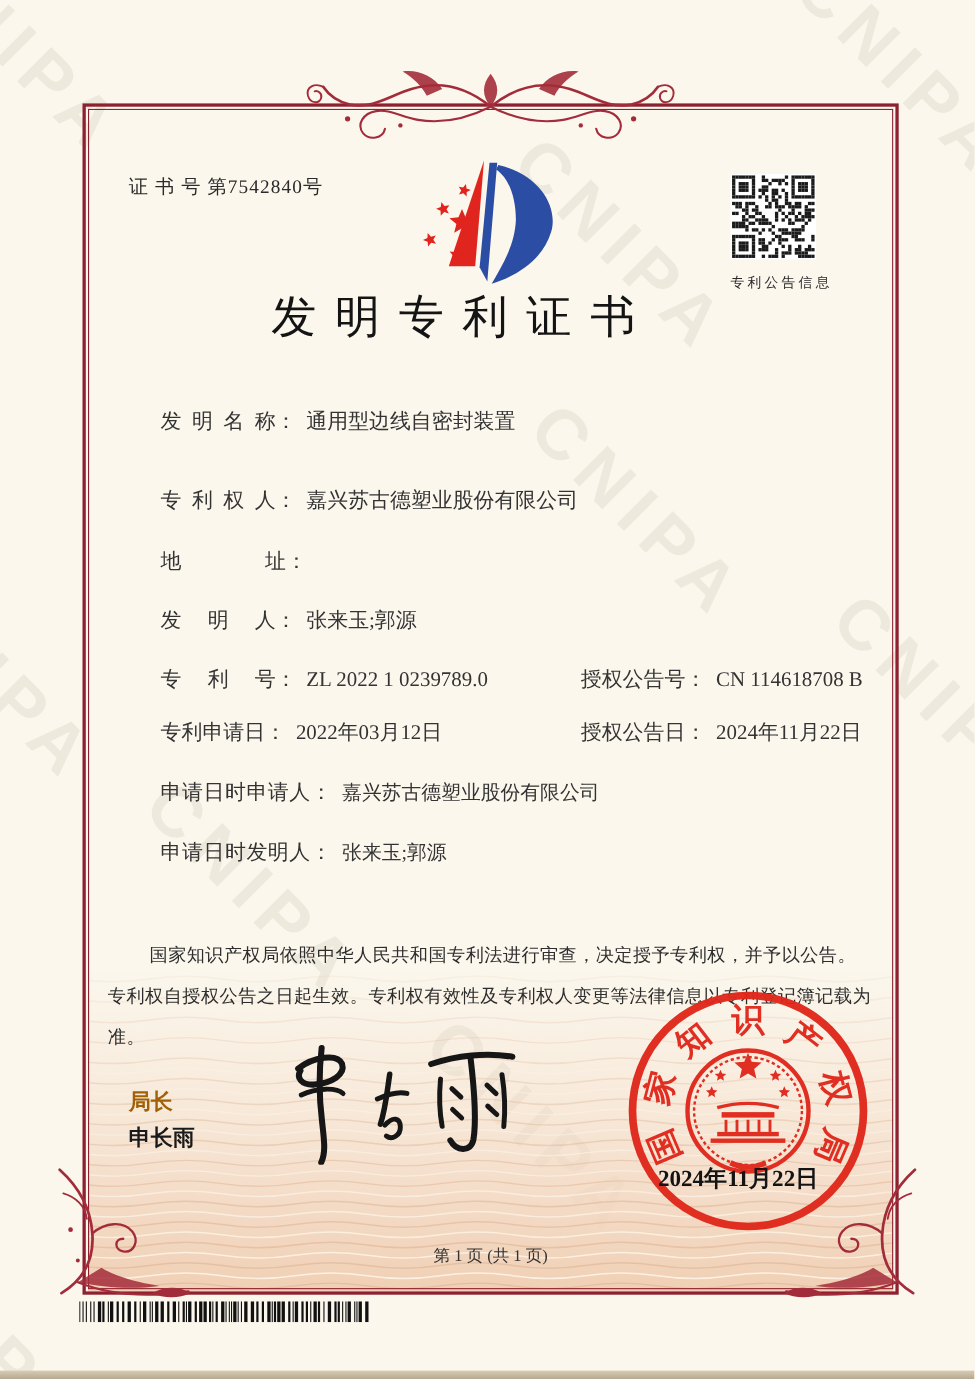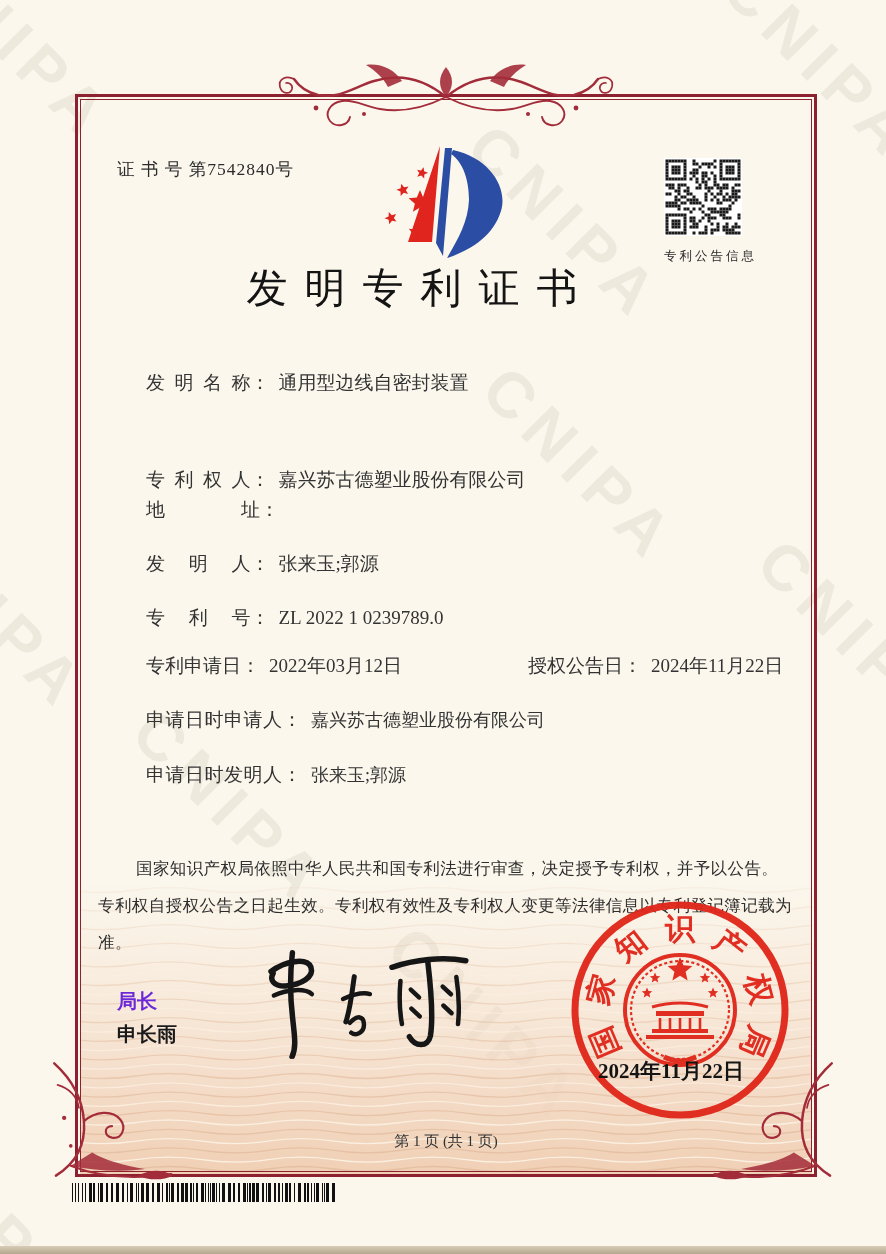--- a/index.html
+++ b/index.html
@@ -43,21 +43,21 @@
   .row .col2 .val{margin-left:9px;}
   .row.small{font-size:18px;}
   .row.small .lbl{font-size:19px;letter-spacing:0.5px;}
 
   .statement{position:absolute;left:98px;top:850px;width:694px;font-size:16.5px;line-height:37px;
              letter-spacing:0.4px;color:#2d2d2d;z-index:5;}
   .statement .ln1{padding-left:38px;}
   .statement .ln2{text-align:justify;}
 
   .director-role{position:absolute;left:117px;top:988px;font-family:"Liberation Sans","DejaVu Sans",sans-serif;
-                 font-weight:bold;font-size:20px;color:#6d28d9;z-index:5;}
+                 font-weight:bold;font-size:20px;color:#a16207;z-index:5;}
   .director-name{position:absolute;left:117px;top:1021px;font-family:"Liberation Sans","DejaVu Sans",sans-serif;
                  font-weight:bold;font-size:20px;color:#1a1a1a;z-index:5;}
   .signature{position:absolute;left:258px;top:938px;z-index:6;transform:rotate(-2deg);}
 
   .seal{position:absolute;left:567px;top:897px;z-index:6;opacity:0.96;}
   .seal-date{position:absolute;left:581px;top:1057px;width:180px;text-align:center;font-size:21px;
              font-weight:bold;color:#141414;z-index:7;}
 
   .footer{position:absolute;left:75px;top:1132px;width:742px;text-align:center;font-size:15px;color:#333;z-index:5;}
 
@@ -472,34 +472,38 @@
       </svg>
     <div class="qr-label">专利公告信息</div>
   </div>
 
   <h1 class="title">发明专利证书</h1>
 
   <div class="row" style="top:370px">
     <span class="lbl">发  明  名  称：</span>
     <span class="val">通用型边线自密封装置</span>
   </div>
-  <div class="row" style="top:467px">
+  <div class="row" style="top:442px">
     <span class="lbl">专  利  权  人：</span>
     <span class="val">嘉兴苏古德塑业股份有限公司</span>
   </div>
   <div class="row" style="top:497px">
     <span class="lbl">地　　　　址：</span>
   </div>
   <div class="row" style="top:551px">
     <span class="lbl">发　 明　 人：</span>
     <span class="val">张来玉;郭源</span>
   </div>
   <div class="row" style="top:605px">
     <span class="lbl">专　 利　 号：</span>
     <span class="val">ZL 2022 1 0239789.0</span>
+    <span class="col2">
+      <span class="lbl">授权公告号：</span>
+      <span class="val">CN 114618708 B</span>
+    </span>
   </div>
   <div class="row" style="top:653px">
     <span class="lbl">专利申请日：</span>
     <span class="val">2022年03月12日</span>
     <span class="col2">
       <span class="lbl">授权公告日：</span>
       <span class="val">2024年11月22日</span>
     </span>
   </div>
   <div class="row small" style="top:707px">

